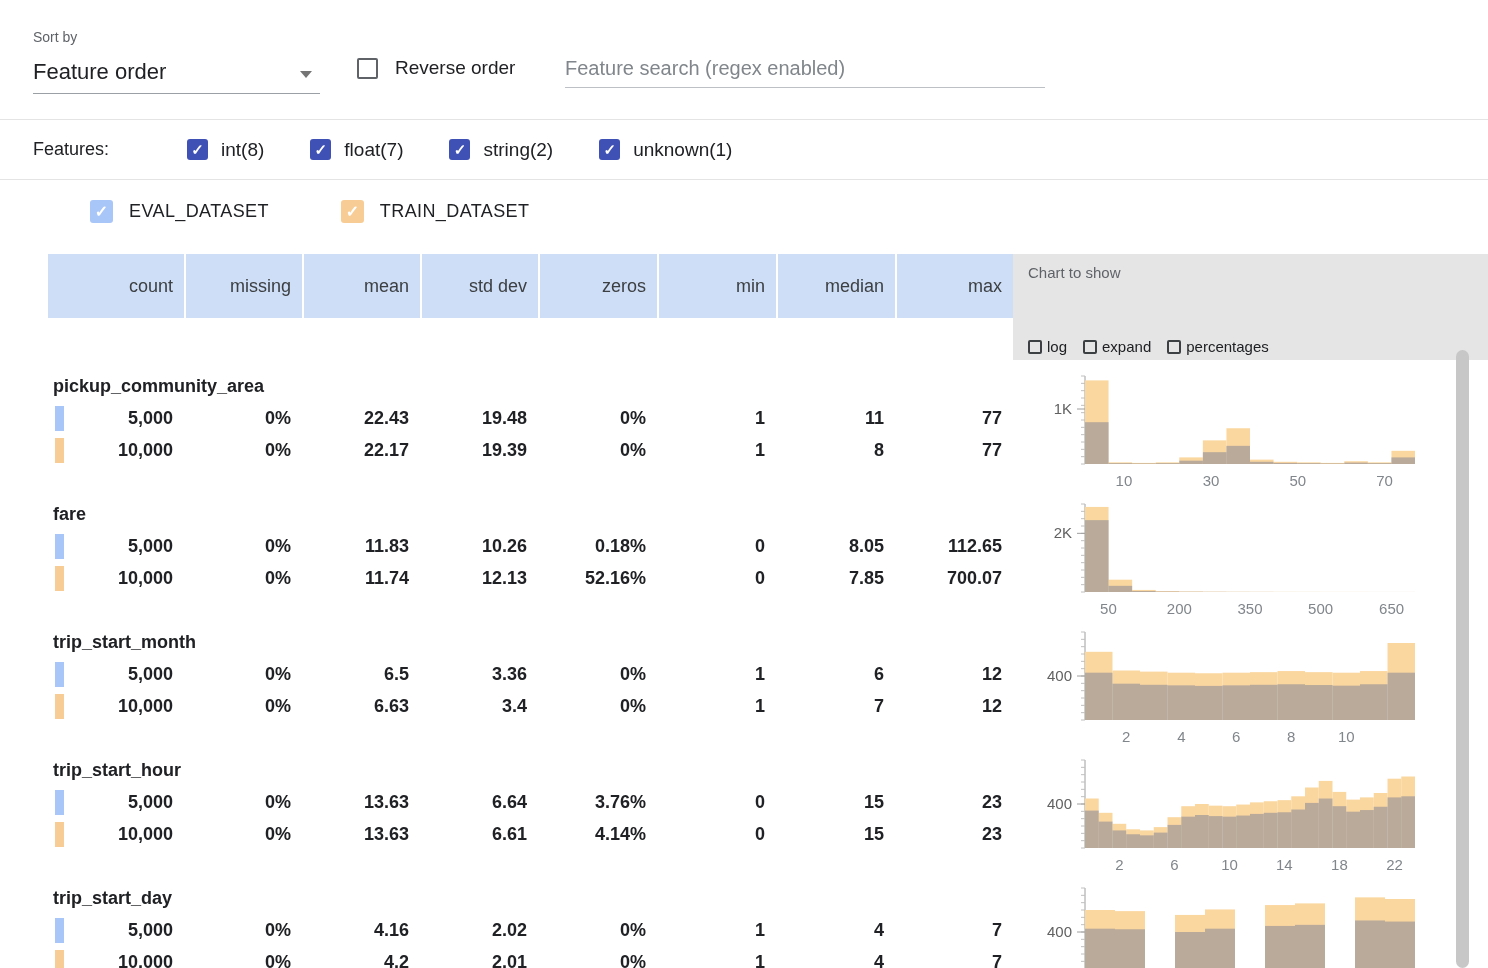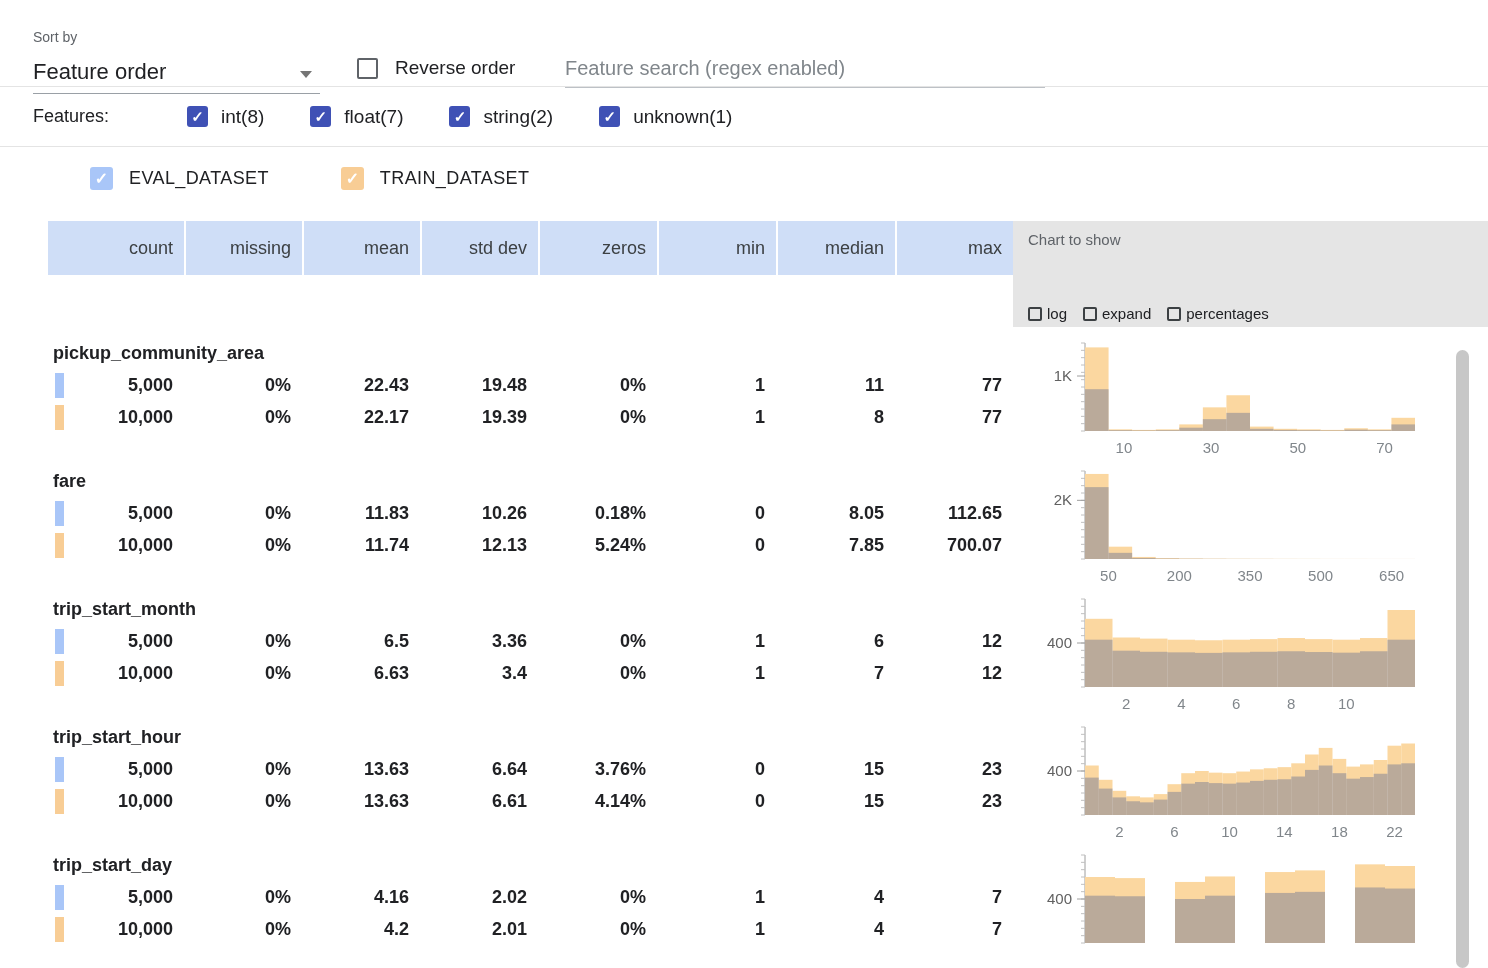--- a/index.html
+++ b/index.html
@@ -1,20 +1,20 @@
 <!DOCTYPE html>
 <html><head>
 <meta charset="utf-8">
 <style>
   * { margin:0; padding:0; box-sizing:border-box; }
   html,body { width:1488px; height:968px; overflow:hidden; background:#fff;
     font-family:"Liberation Sans", sans-serif; color:#202124; }
 
   
-  .toolbar { position:relative; height:87px; border-bottom:1px solid #e4e4e4; }
+  .toolbar { position:relative; height:120px; border-bottom:1px solid #e4e4e4; }
   .sortby-label { position:absolute; left:33px; top:29px; font-size:14px; color:#5f6368; }
   .sortby-select { position:absolute; left:33px; top:54px; width:287px; height:40px;
     border-bottom:1px solid #9aa0a6; font-size:22px; line-height:36px; cursor:pointer; }
   .dd-arrow { position:absolute; right:8px; top:17px; width:0; height:0;
     border-left:6px solid transparent; border-right:6px solid transparent;
     border-top:7px solid #757575; }
   .reverse-wrap { position:absolute; left:357px; top:57px; display:flex; align-items:center; }
   .cb-empty { width:21px; height:21px; border:2px solid #5f6368; border-radius:2px;
     background:#fff; cursor:pointer; flex:none; }
   .reverse-label { margin-left:17px; font-size:19px; }
@@ -37,21 +37,21 @@
   .dataset-item .cb-filled { width:23px; height:23px; font-size:16px; }
   .dataset-item .label { margin-left:16px; font-size:18px; letter-spacing:.4px; }
 
   
   .table-section { margin-left:48px; margin-top:12px; width:1440px; }
   .header-flex { display:flex; }
   .left-headers { width:965px; }
   .title-bar { height:46px; background:#c5d7f4; border-bottom:2px solid #fff;
     display:flex; align-items:center; padding-left:16px; font-size:19px; font-weight:bold; }
   .grid8 { display:grid; grid-template-columns:136px 118px 118px 118px 119px 119px 119px 118px; }
-  .col-row { height:54px; background:#cfdef7; }
+  .col-row { height:64px; background:#cfdef7; }
   .col-cell { border-left:2px solid #fff; display:flex; align-items:center;
     justify-content:flex-end; padding-right:11px; font-size:18px; color:#3c4043; }
   .col-cell:first-child { border-left:none; }
 
   .chart-controls { width:475px; height:106px; background:#e5e5e5; position:relative; }
   .ctrl-title { position:absolute; left:15px; top:10px; font-size:15px; color:#5f6368; }
   .std-select { position:absolute; left:15px; top:34px; width:240px; height:38px;
     border-bottom:1px solid #9aa0a6; font-size:21px; line-height:34px; cursor:pointer; }
   .ctrl-opts { position:absolute; left:15px; top:84px; display:flex; }
   .opt { display:flex; align-items:center; margin-right:16px; cursor:pointer; }
@@ -254,21 +254,21 @@
             <div class="data-cell">
               <span>0%</span>
             </div>
             <div class="data-cell">
               <span>11.74</span>
             </div>
             <div class="data-cell">
               <span>12.13</span>
             </div>
             <div class="data-cell">
-              <span>5.24%</span>
+              <span>52.16%</span>
             </div>
             <div class="data-cell">
               <span>0</span>
             </div>
             <div class="data-cell">
               <span>7.85</span>
             </div>
             <div class="data-cell">
               <span>700.07</span>
             </div>

